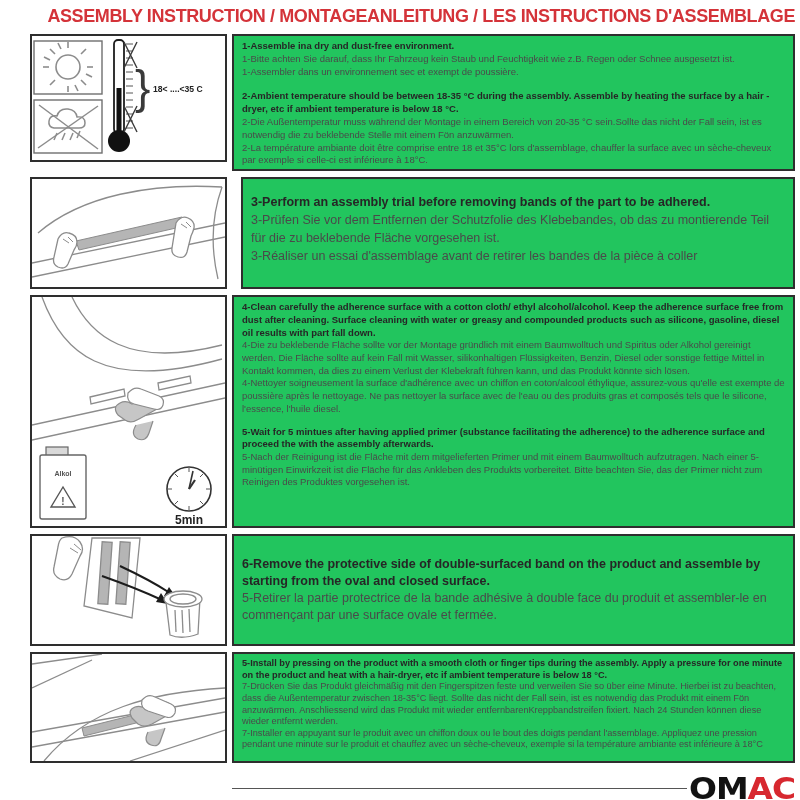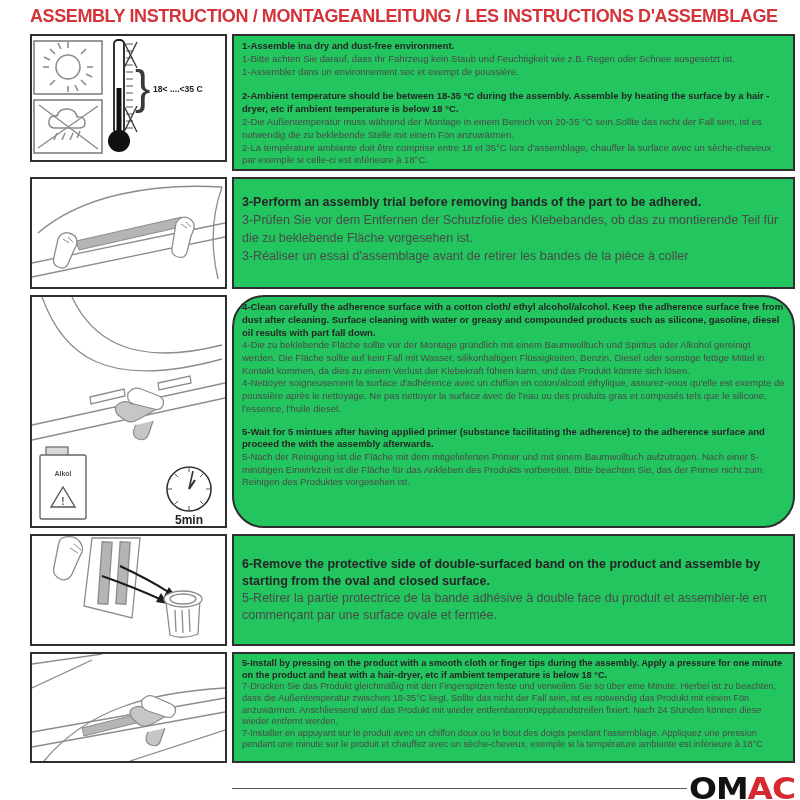--- a/index.html
+++ b/index.html
@@ -1,37 +1,37 @@
 <!DOCTYPE html>
 <html><head>
 <meta charset="utf-8">
 <style>
   html,body{margin:0;padding:0;background:#fff;}
   body{width:800px;height:800px;overflow:hidden;font-family:"Liberation Sans",sans-serif;color:#3f3f3f;}
   .page{width:800px;height:800px;box-sizing:border-box;padding:4px 5px 0 30px;position:relative;}
   .doc-title{
-    text-align:left;color:#d43339;font-weight:bold;font-size:18px;
+    text-align:right;color:#d43339;font-weight:bold;font-size:18px;
     letter-spacing:-0.4px;margin:2px 0 7px 0;white-space:nowrap;
   }
   .row{display:flex;gap:5px;margin-bottom:6px;}
   .icon-cell{
     width:197px;flex:0 0 197px;border:2px solid #2e2e2e;box-sizing:border-box;
     background:#fff;overflow:hidden;position:relative;
   }
   .text-cell{
     flex:1;border:2px solid #2e2e2e;box-sizing:border-box;background:#22c55e;
     padding:4px 8px 2px 8px;overflow:hidden;
   }
   .text-cell p{margin:0;color:#4a4a4a;}
   .text-cell p.b{font-weight:bold;color:#262626;}
   .gap{margin-top:12px !important;}
   
   .r1 .text-cell{font-size:9.5px;line-height:12.8px;}
-  .r2 .text-cell{font-size:12.5px;line-height:18px;padding-top:14px;}
-  .r3 .text-cell{font-size:9.5px;line-height:12.7px;border-radius:32px;}
+  .r2 .text-cell{font-size:12.5px;line-height:18px;padding-top:14px;margin-left:9px;}
+  .r3 .text-cell{font-size:9.5px;line-height:12.7px;}
   .r3 .gap{margin-top:10px !important;}
   .r4 .text-cell{font-size:12.5px;line-height:17px;padding-top:20px;}
   .r5 .text-cell{font-size:9.2px;line-height:11.6px;}
   .h1{height:128px;} .h2{height:112px;} .h3{height:233px;} .h4{height:112px;} .h5{height:111px;}
   svg{display:block;}
   svg text{font-family:"Liberation Sans",sans-serif;}
   
   .bottom-bar{display:flex;align-items:center;margin-top:0;height:38px;}
   .rule-spacer{width:202px;flex:0 0 202px;}
   .rule{flex:1;border-top:1.5px solid #555;}

